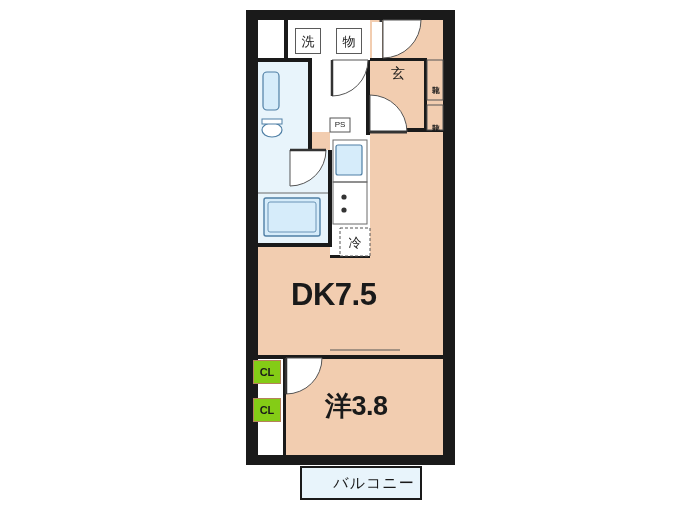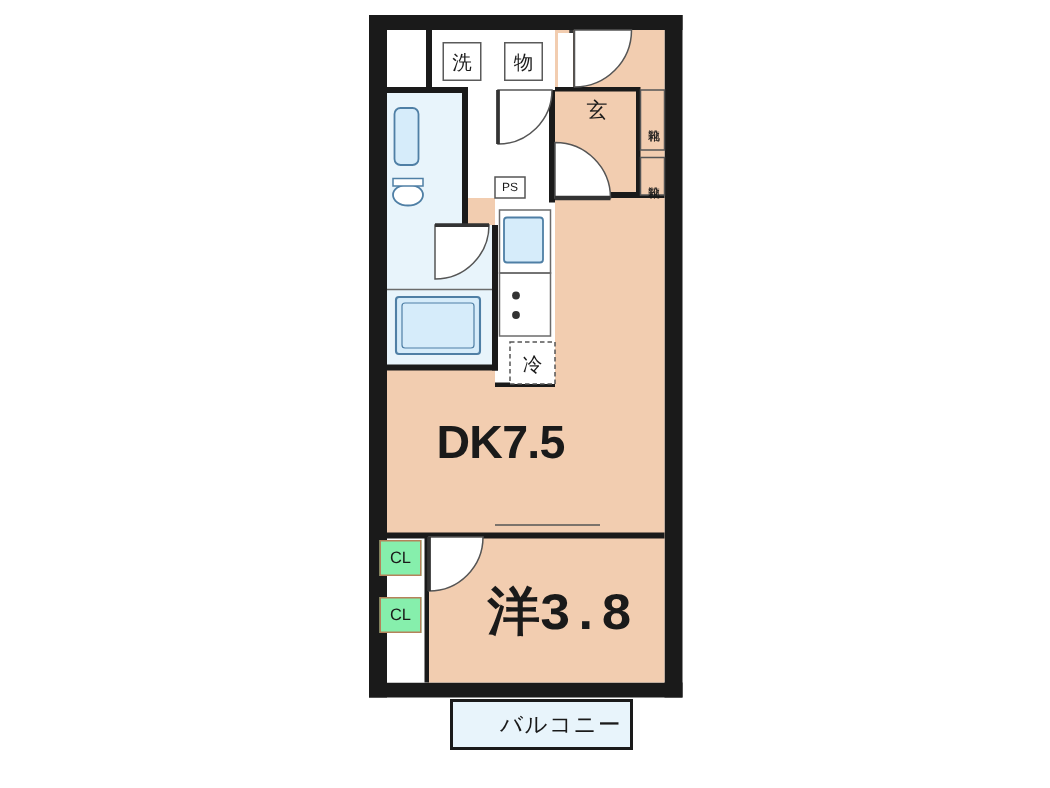--- a/index.html
+++ b/index.html
@@ -42,42 +42,41 @@
     font-family: "Liberation Sans", sans-serif;
     white-space: nowrap;
     line-height: 1;
   }
   .lbl-dk {
     font-size: 31px;
     font-weight: bold;
     letter-spacing: -0.5px;
   }
   .lbl-wa {
-    font-size: 35px;
+    font-size: 27px;
     font-weight: bold;
     letter-spacing: -0.5px;
-    font-family: Liberation Mono, monospace;
   }
   .boxlabel {
     position: absolute;
     box-sizing: border-box;
     display: flex;
     align-items: center;
     justify-content: center;
     font-size: 13px;
     color: #1a1a1a;
     background: #ffffff;
     border: 1px solid #5a5a5a;
     line-height: 1;
   }
   .boxlabel.orange {
-    background: #86efac;
+    background: #84cc16;
     border: 1px solid #b5825a;
     font-size: 11px;
-    font-weight: normal;
+    font-weight: bold;
   }
   .boxlabel.tiny {
     font-size: 8px;
   }
   .boxlabel.small {
     font-size: 10px;
   }
   .boxlabel.noborder {
     border: none;
     background: transparent;

